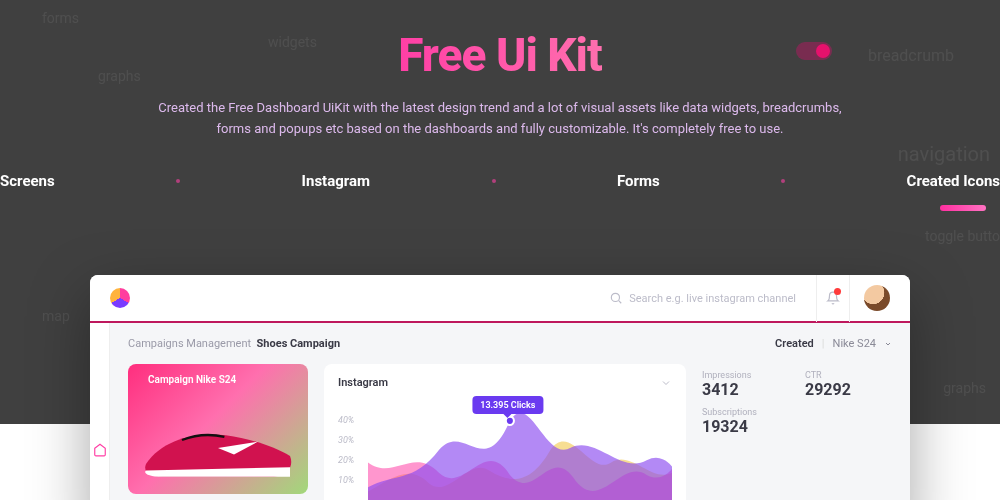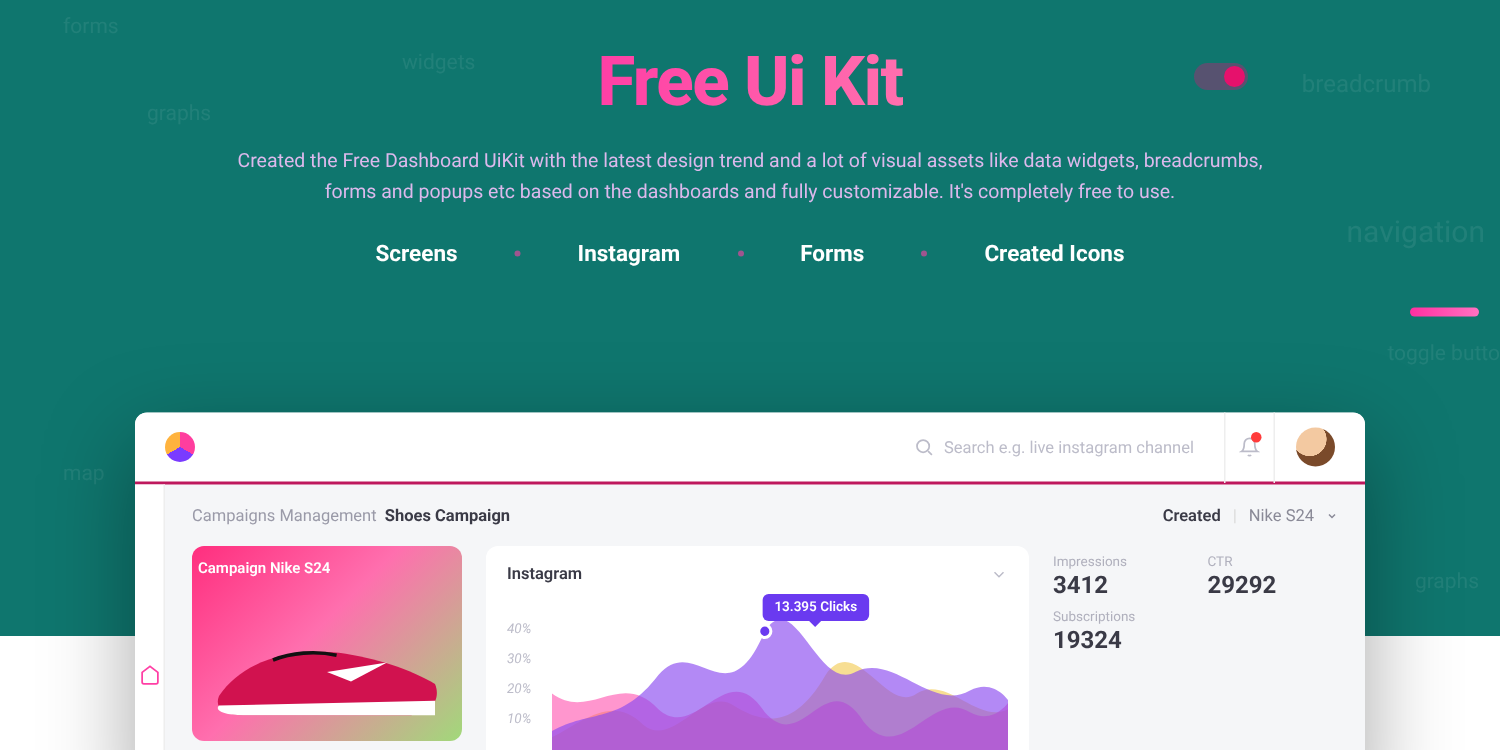--- a/index.html
+++ b/index.html
@@ -1,21 +1,21 @@
 <!DOCTYPE html>
 <html><head>
 <meta charset="utf-8">
 <style>
   * { margin: 0; padding: 0; box-sizing: border-box; }
   html, body { width: 1000px; height: 500px; overflow: hidden; font-family: -apple-system, BlinkMacSystemFont, "Segoe UI", Roboto, Helvetica, Arial, sans-serif; }
   .stage {
     position: relative;
     width: 1000px;
     height: 424px;
-    background: #0f766e;
+    background: #404040;
     color: #fff;
   }
   .bg-word {
     position: absolute;
     color: rgba(255,255,255,0.08);
     font-size: 14px;
     pointer-events: none;
     white-space: nowrap;
   }
   .bg-toggle {
@@ -47,25 +47,25 @@
     display:inline-block;
   }
   .subtitle {
     margin: 16px auto 0;
     max-width: 720px;
     font-size: 13px;
     line-height: 1.6;
     color: #dcb9ec;
   }
   .nav {
-    margin-top: 20px;
+    margin-top: 32px;
     display:flex;
-    justify-content:center;
+    justify-content:space-between;
     align-items:center;
-    gap: 38px;
+    gap: 22px;
     font-size: 15px;
     font-weight: 700;
     color: #fff;
   }
   .nav .sep {
     width:4px; height:4px; border-radius:50%; background:#ff3fa5; opacity:.6;
   }
   .nav a { color:#fff; text-decoration:none; }
 
   
@@ -129,40 +129,39 @@
     gap:16px;
     margin-top:14px;
     align-items:flex-start;
   }
   .card-campaign {
     width:180px; height:130px; border-radius:8px; overflow:hidden;
     position:relative; flex:0 0 auto;
     background: linear-gradient(135deg,#ff2e7e 0%,#ff6fae 45%,#a1d97a 100%);
   }
   .card-campaign .lbl {
-    position:absolute; top:10px; left:4px; color:#fff; font-size:10px; font-weight:600;
+    position:absolute; top:10px; left:20px; color:#fff; font-size:10px; font-weight:600;
   }
   .shoe {
     position:absolute; left:10px; bottom:6px; width:160px; height:80px;
   }
   .card-chart {
     flex:1; background:#fff; border-radius:8px; padding:12px 14px 6px 14px;
     position:relative; height:150px;
   }
   .card-chart .header { display:flex; justify-content:space-between; align-items:center; font-size:11px; color:#3a3a46; font-weight:600;}
   .card-chart .header .arrow { color:#bcbcc9; }
   .yaxis { position:absolute; left:14px; top:46px; font-size:9px; color:#bcbcc9; line-height:20px; }
   .yaxis div { height:20px;font-style:italic; }
   .chart-area { position:absolute; left:44px; right:14px; top:36px; bottom:10px; }
   .chart-area svg { width:100%; height:100%; }
   .tooltip {
     position:absolute; top:-4px; left:46%; transform:translateX(-50%);
     background:#6a3af0; color:#fff; font-size:9px; font-weight:600; padding:4px 8px; border-radius:4px;
     white-space:nowrap;
-    margin-left:36px;
   }
   .tooltip::after {
     content:""; position:absolute; top:100%; left:50%; transform:translateX(-50%);
     border:4px solid transparent; border-top-color:#6a3af0;
   }
   .stats {
     width:190px; flex:0 0 auto; display:grid; grid-template-columns:1fr 1fr; gap:8px 16px;
     padding-top:6px;
   }
   .stat .label { font-size:9px; color:#b0b0bd; }

